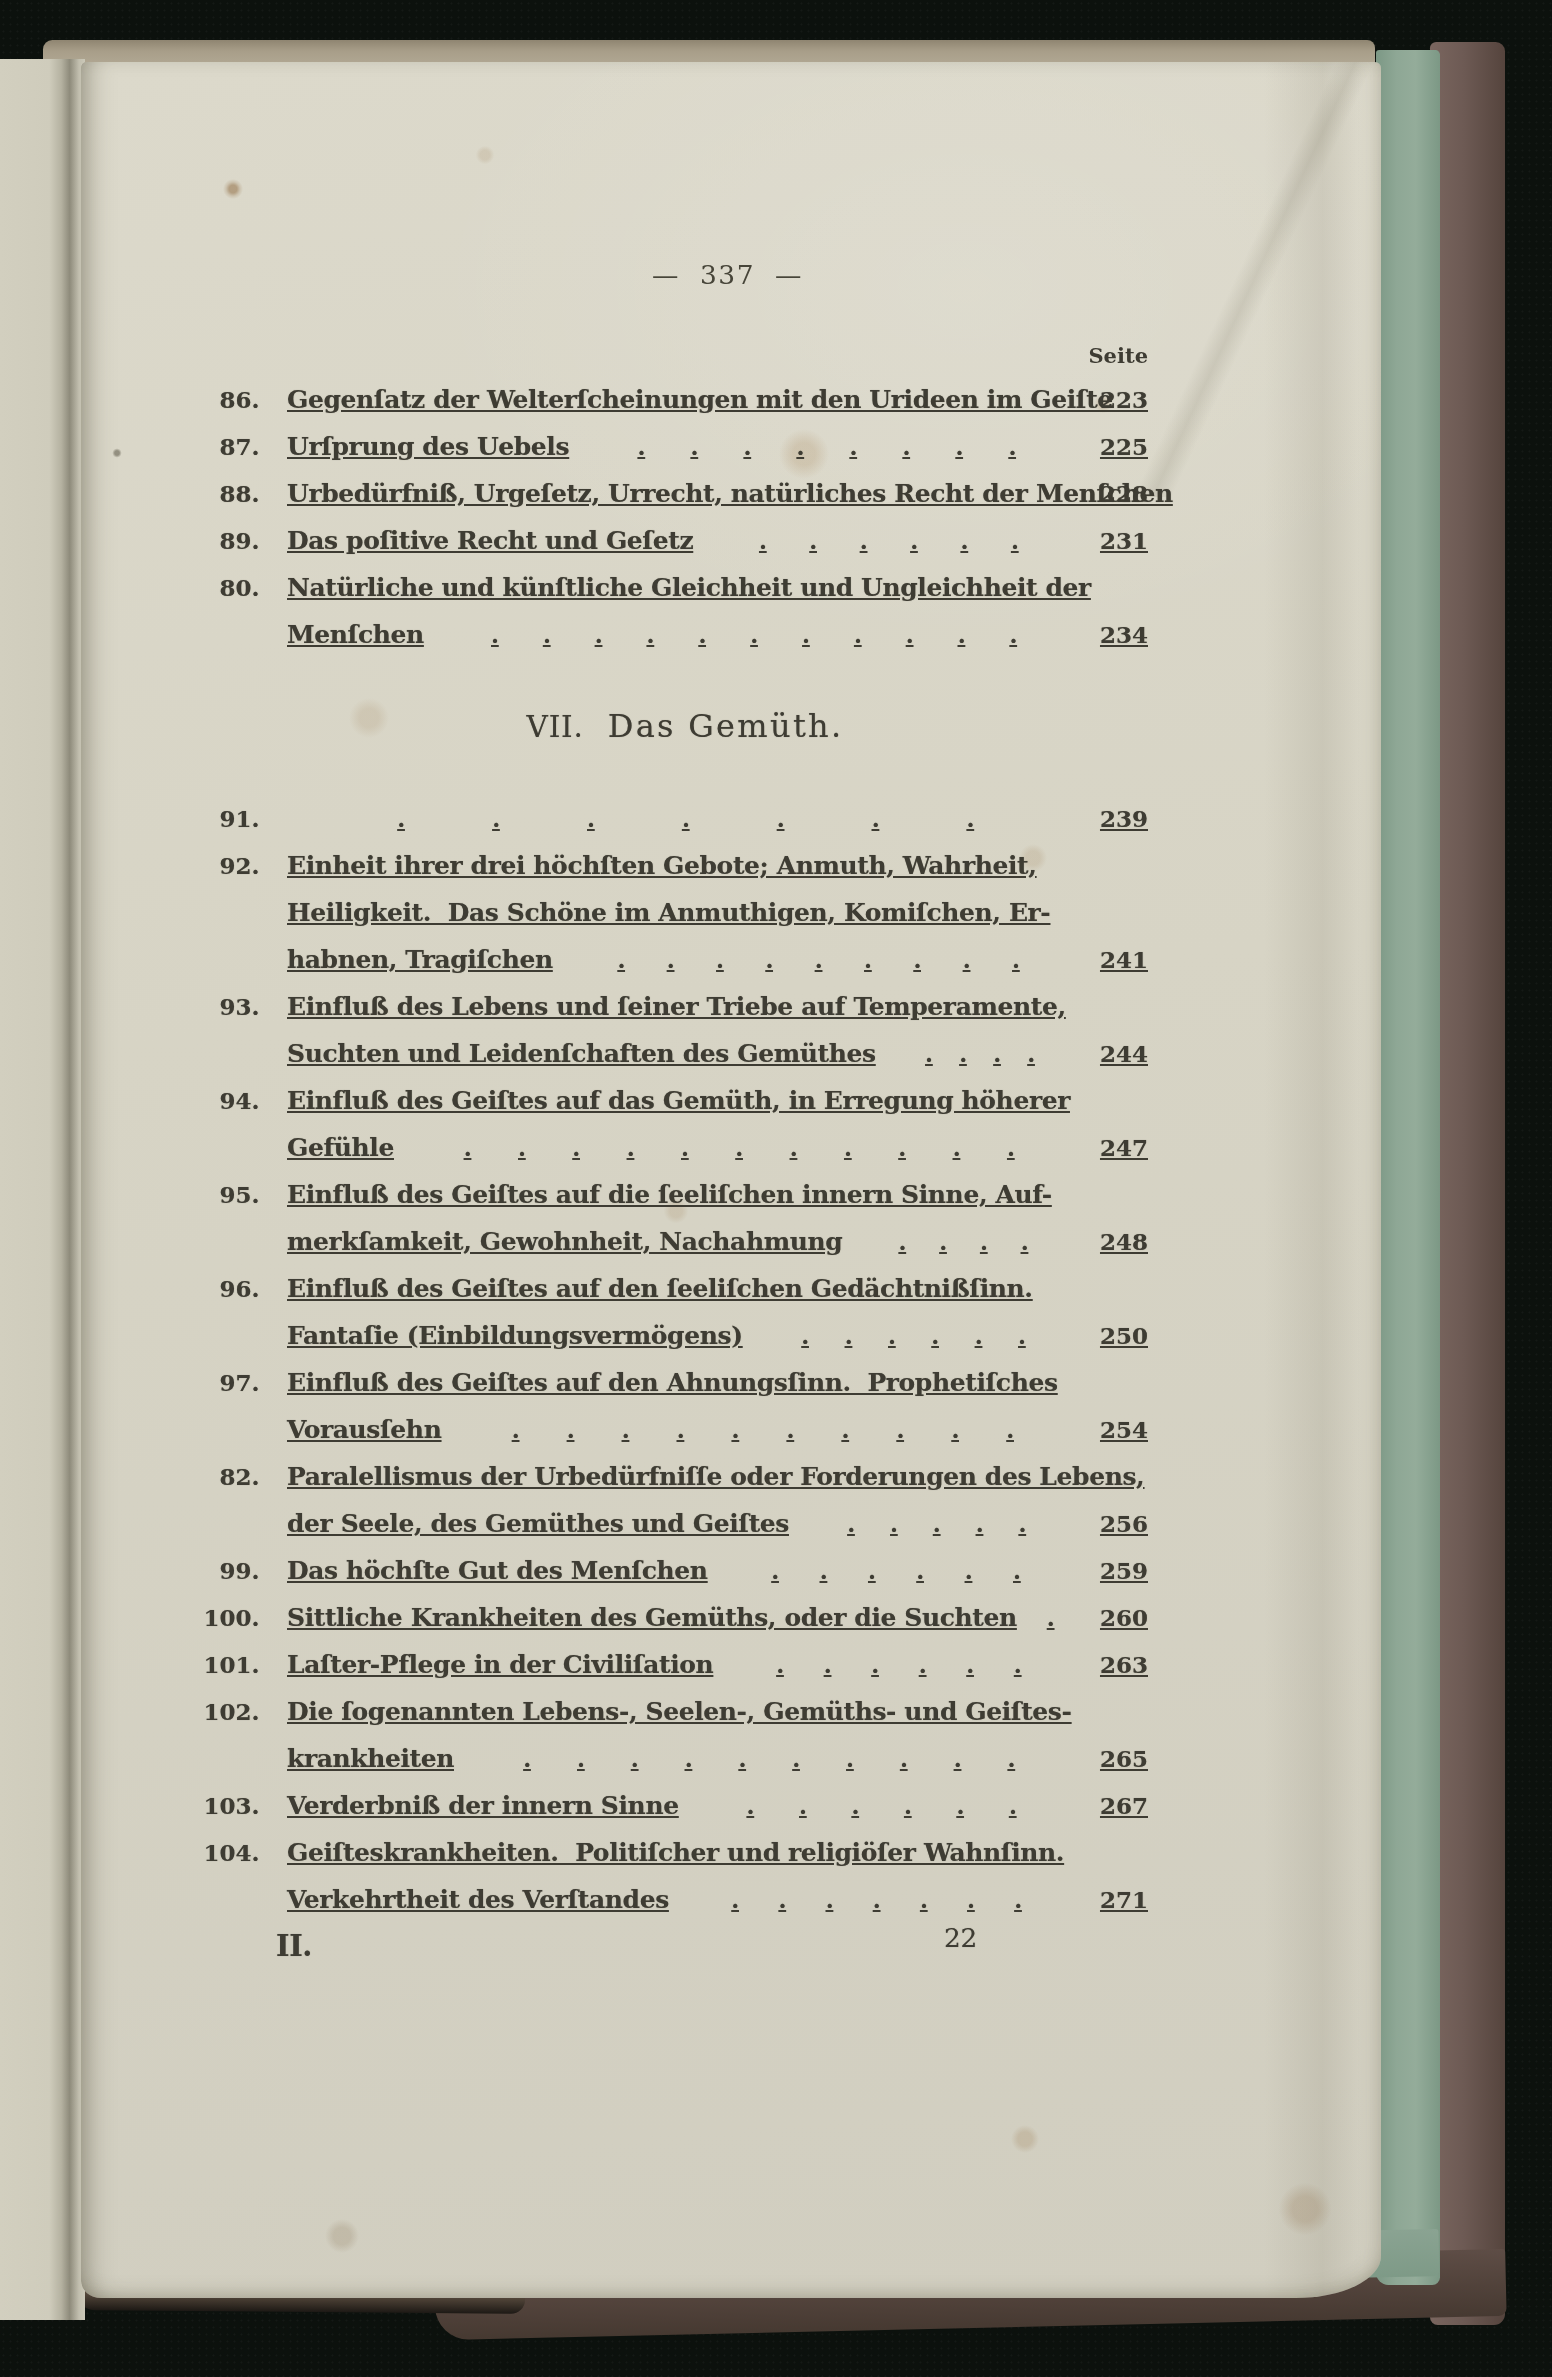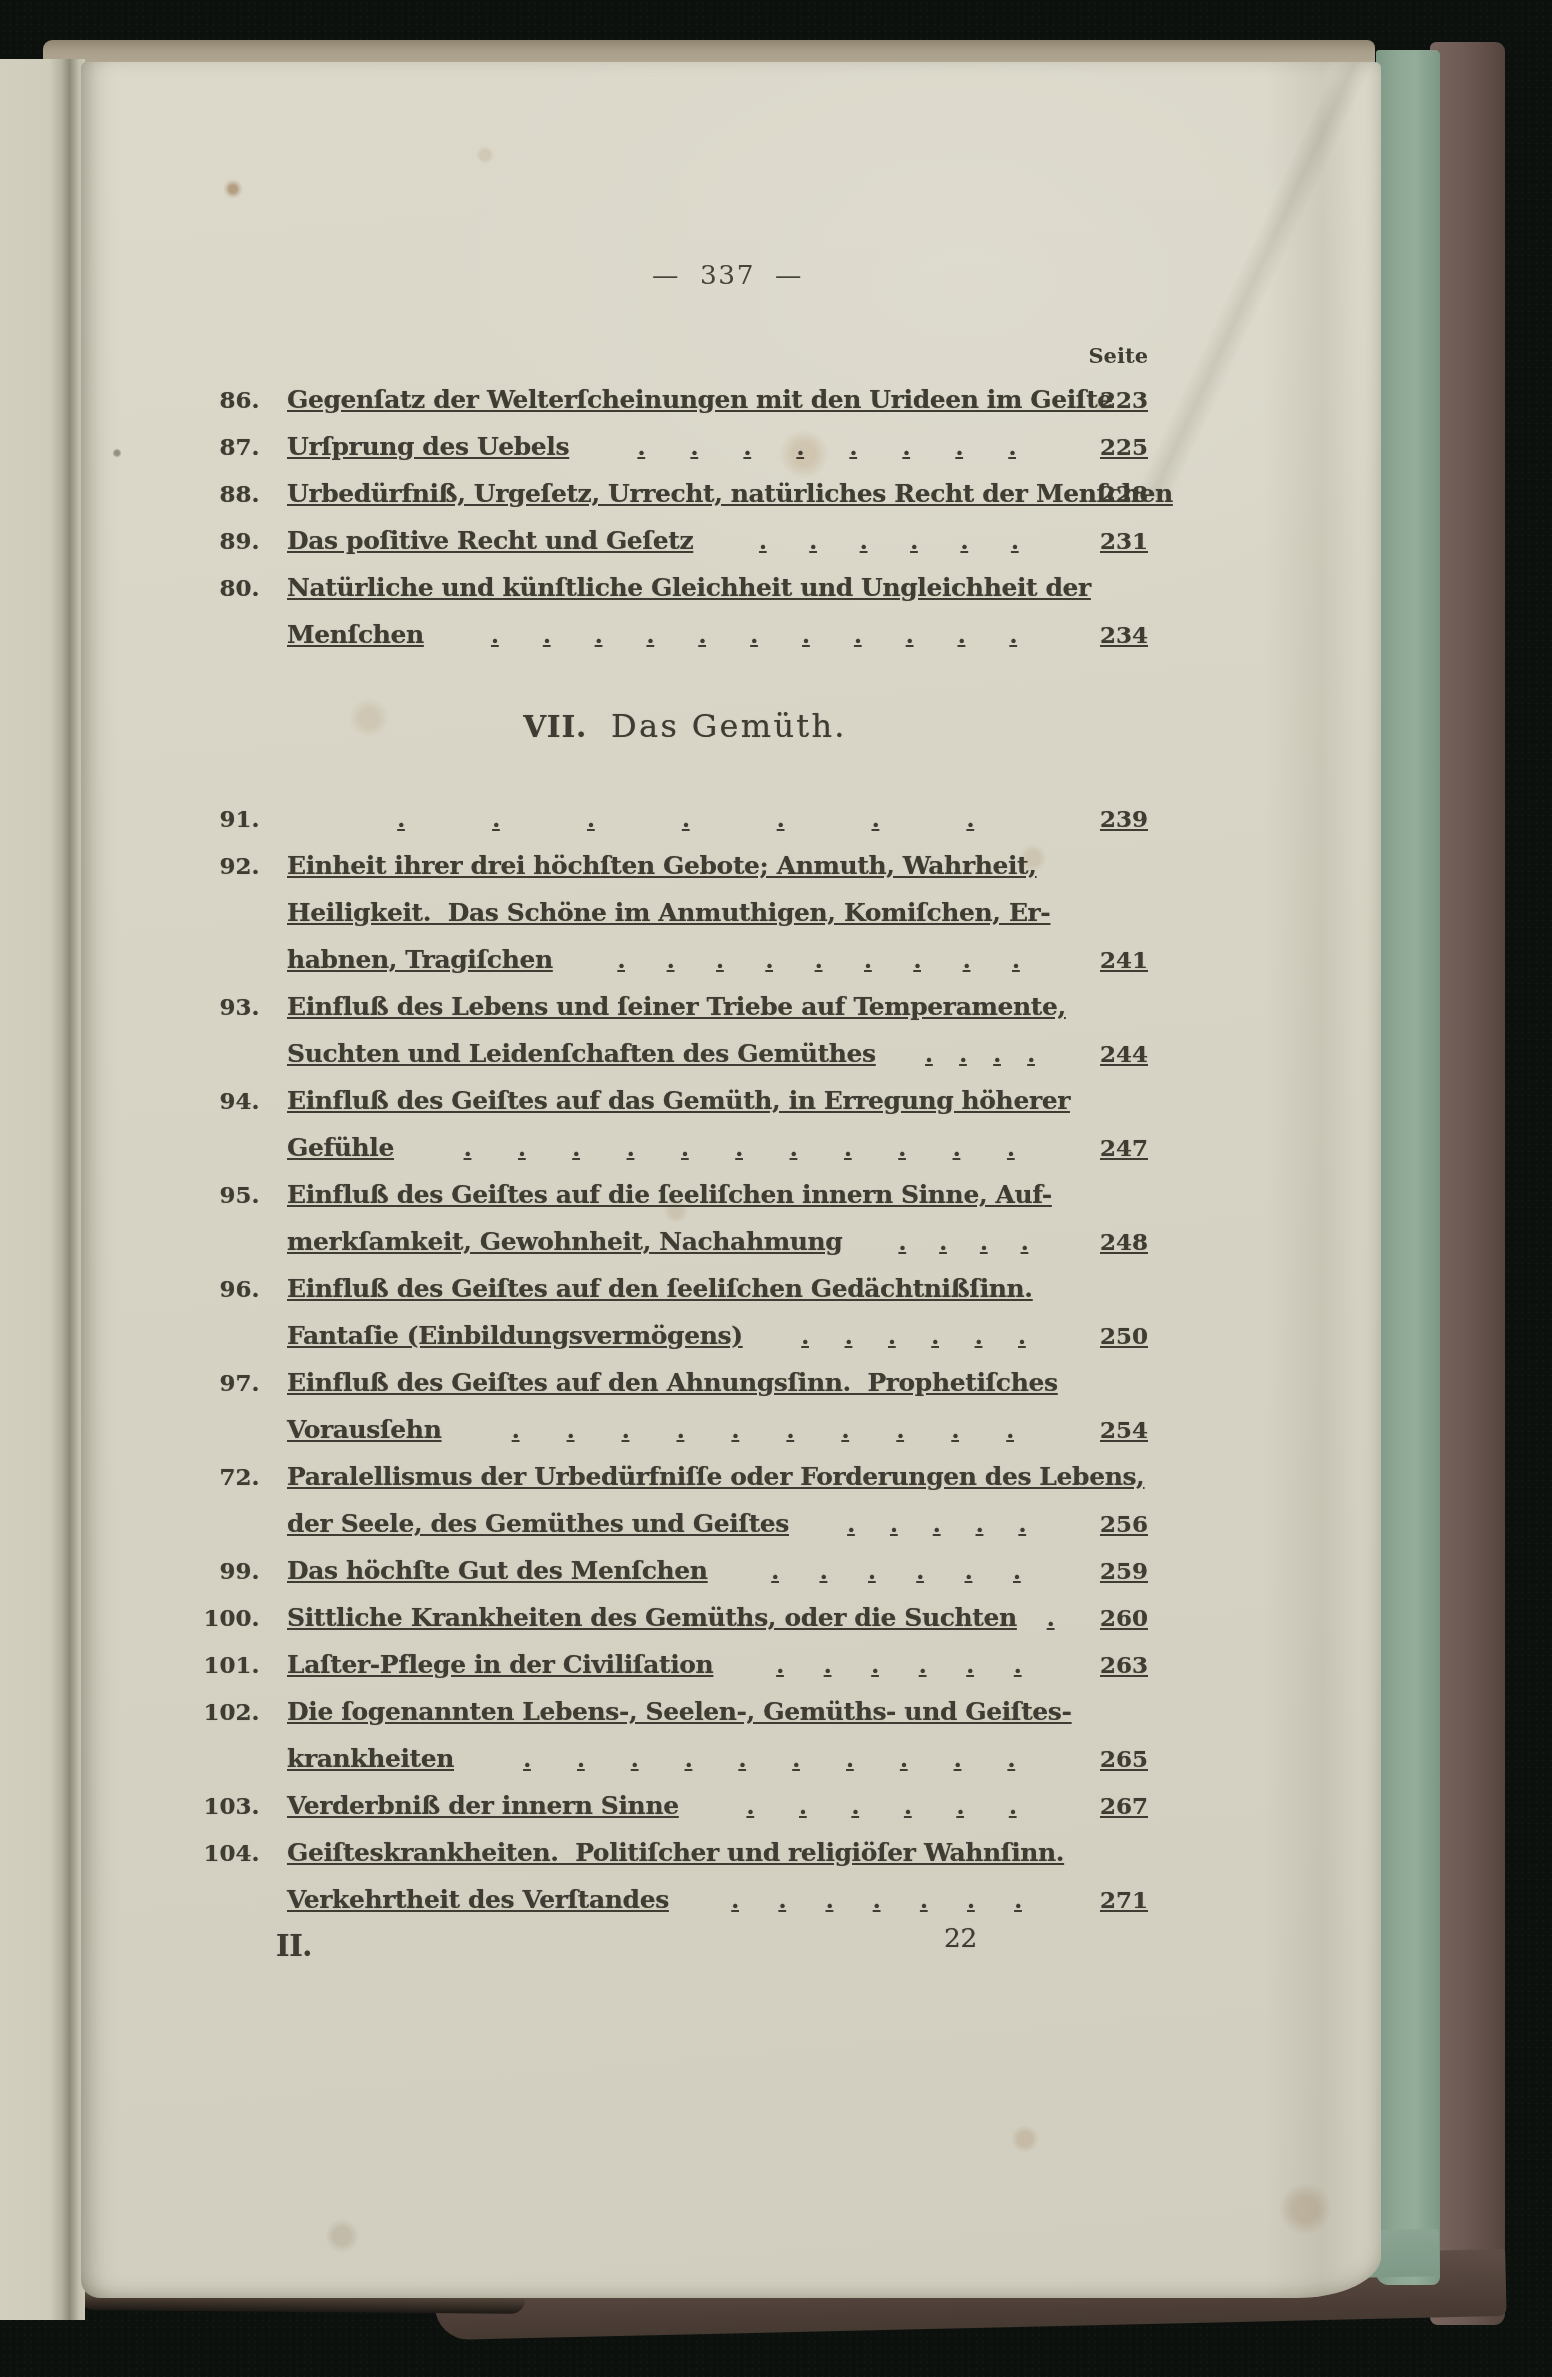--- a/index.html
+++ b/index.html
@@ -76,21 +76,21 @@
   .line{position:relative;display:flex;align-items:baseline;height:47px;padding-left:65px;text-decoration:underline;}
   .num{position:absolute;left:-26.4px;width:64px;text-align:right;
      font-size:23px;font-weight:600;letter-spacing:0;}
   .ltext{white-space:pre;font-weight:700;flex:0 1 auto;min-width:0;}
   .dots{flex:1 1 auto;display:flex;justify-content:space-evenly;
      padding:0 18.6px 0 23px;min-width:15.5px;}
   .dots i{font-style:normal;font-weight:700;font-size:23px;}
   .pg{flex:0 0 68px;text-align:right;font-size:23px;font-weight:600;letter-spacing:0;}
   .section-heading{height:47px;line-height:47px;text-align:center;
      margin:45px 0 45px 0;white-space:pre;}
-  .sh-num{font-size:29.5px;font-weight:700;letter-spacing:0.8px;margin-right:14px;}
+  .sh-num{font-size:29.5px;font-weight:400;letter-spacing:0.8px;margin-right:14px;}
   .sh-title{font-size:32px;font-weight:400;letter-spacing:2.3px;margin-left:10px;}
   .sig-row{position:relative;height:47px;line-height:47px;}
   .sig-ii{position:absolute;left:54px;font-size:29px;font-weight:700;}
   .sig-22{position:absolute;left:722px;top:-9.3px;font-size:26.4px;font-weight:400;}
 </style>
 </head>
 <body>
 
 <div class="scene">
   <div class="cover-right"></div>
@@ -315,21 +315,21 @@
                 <i>.</i>
                 <i>.</i>
                 <i>.</i>
                 <i>.</i>
               </span>
               <span class="pg">254</span>
             </div>
           </div>
           <div class="entry">
             <div class="line">
-              <span class="num">72.</span>
+              <span class="num">82.</span>
               <span class="ltext">Paralellismus der Urbedürfniſſe oder Forderungen des Lebens,</span>
             </div>
             <div class="line">
               <span class="ltext">der Seele, des Gemüthes und Geiſtes</span>
               <span class="dots">
                 <i>.</i>
                 <i>.</i>
                 <i>.</i>
                 <i>.</i>
                 <i>.</i>

